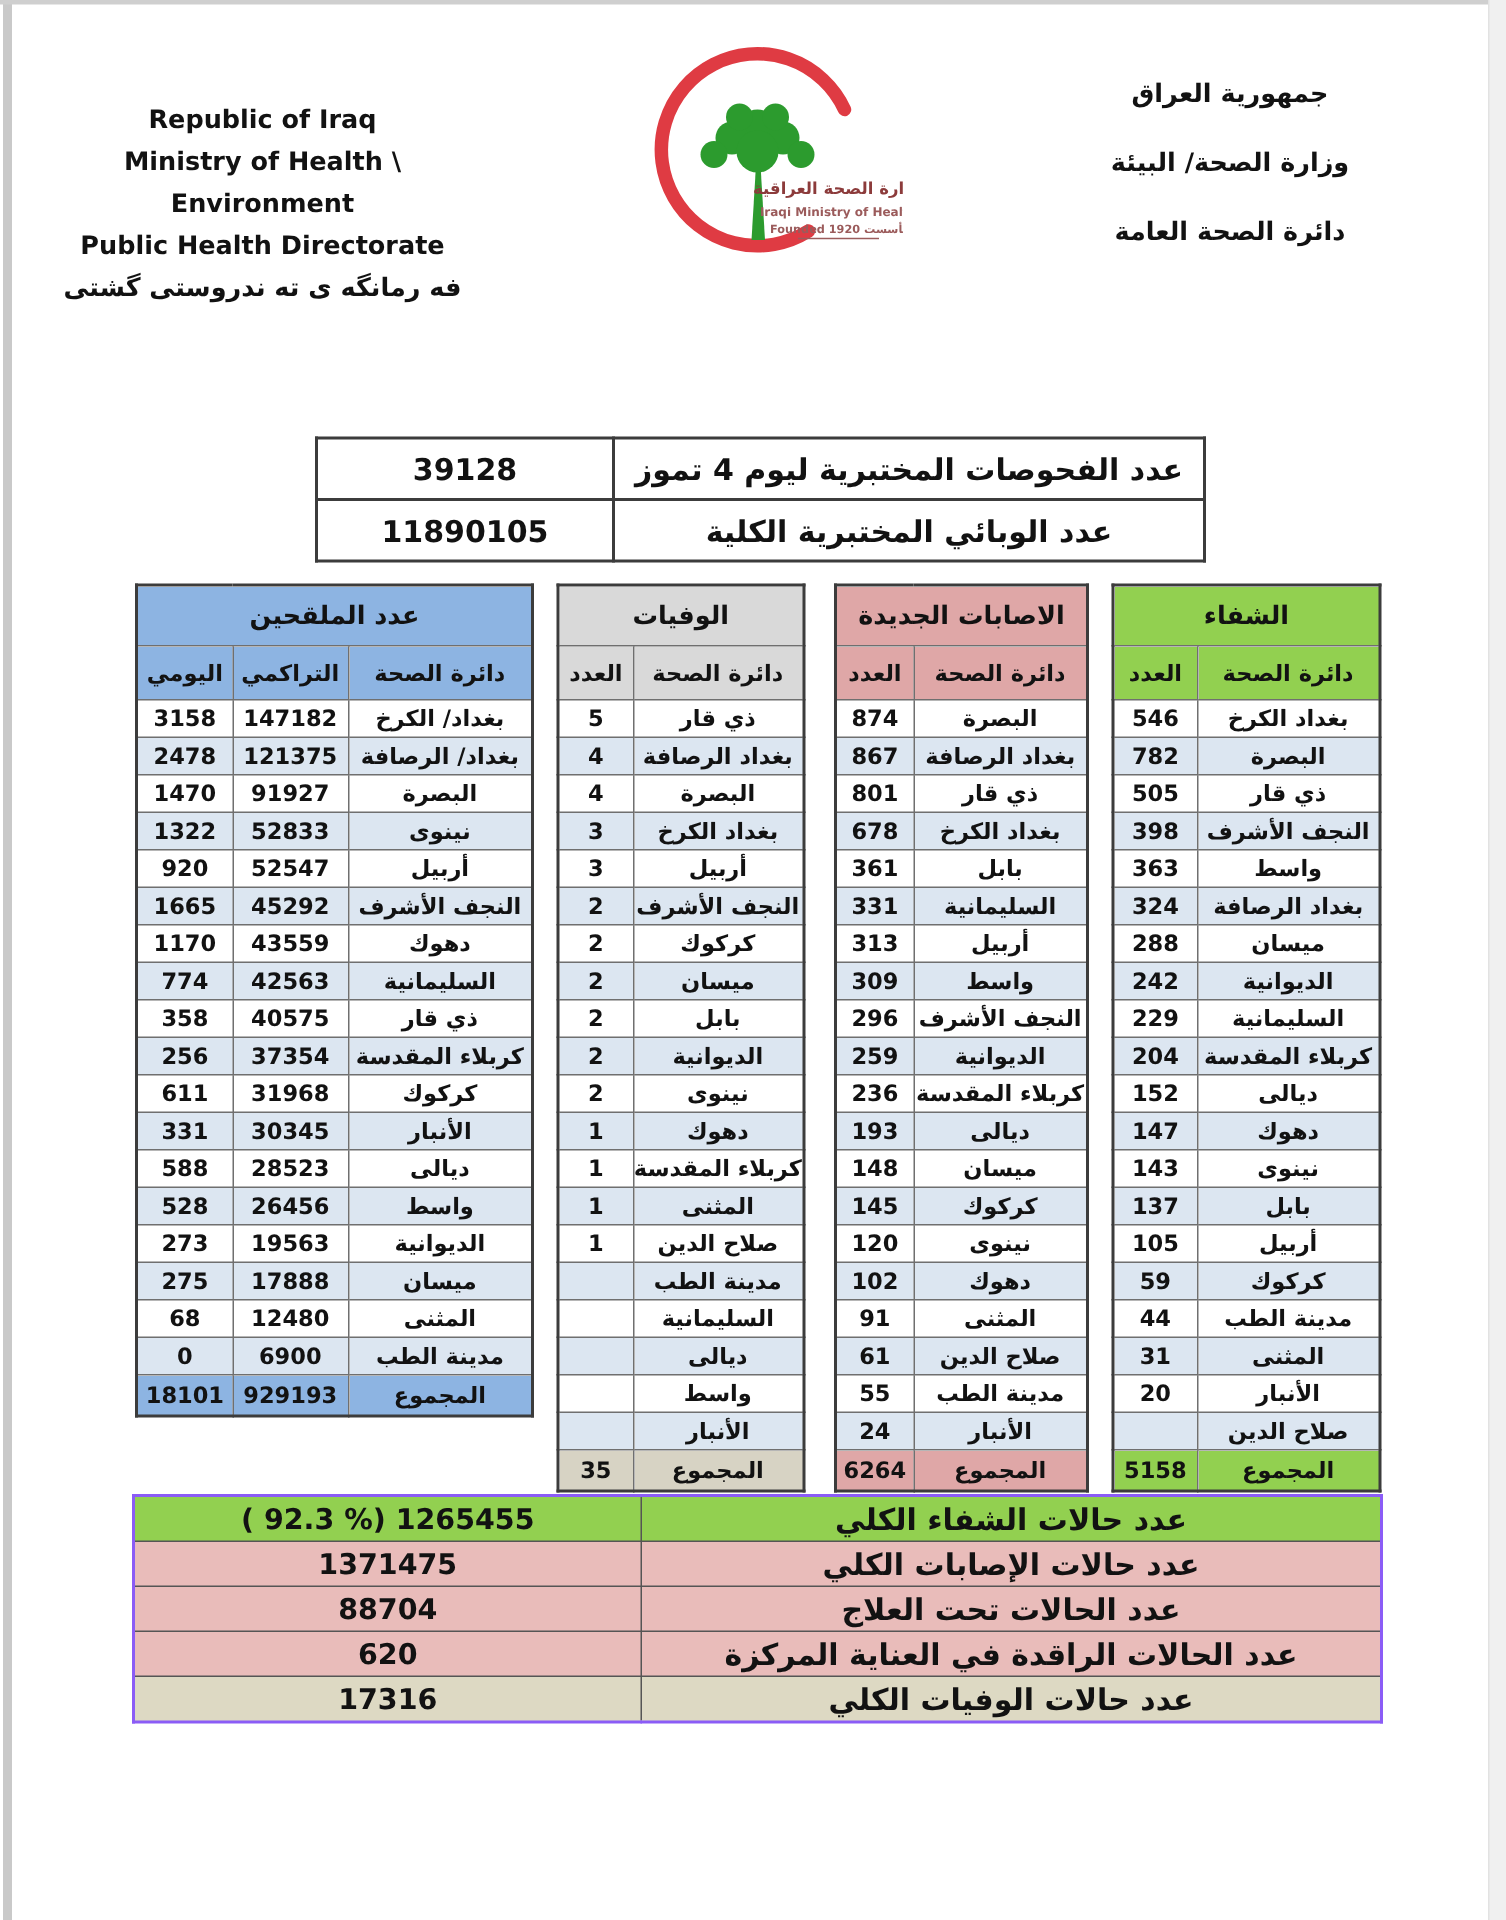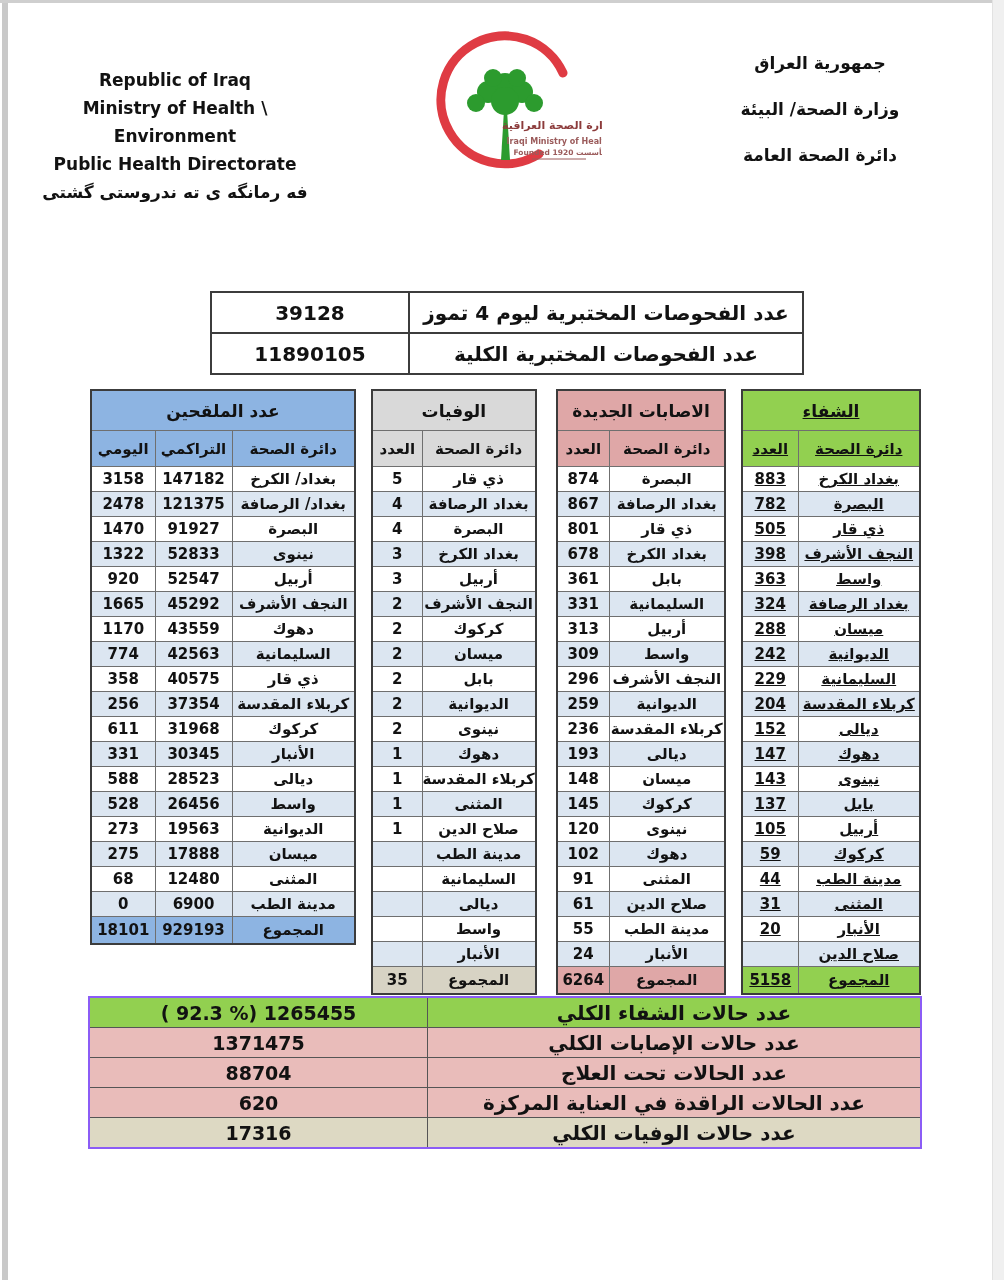--- a/index.html
+++ b/index.html
@@ -38,21 +38,21 @@
   .dt thead th.ttl { height:39px; font-size:17px; border-bottom:1px solid #6f6f6f; }
   .dt thead th.col { height:35px; font-size:15px; }
   .dt tbody td { height:24px; font-size:15px; }
   .dt tfoot td { height:26px; font-size:15px; }
   .dt td.name, .dt th.name { direction:rtl; }
   .dt tbody tr:nth-child(even) { background:var(--c-row_alt,#DCE6F1); }
 
   .t-vaccinated { left:90px; }
   .t-deaths     { left:371px; }
   .t-infections { left:556px; }
-  .t-recovery   { left:741px;text-decoration:underline; }
+  .t-recovery   { left:741px; }
 
   .t-recovery   thead th, .t-recovery   tfoot td { background:var(--c-green,#92D050); }
   .t-infections thead th, .t-infections tfoot td { background:var(--c-pink,#DFA7A7); }
   .t-deaths     thead th { background:var(--c-gray,#D9D9D9); }
   .t-deaths     tfoot td { background:var(--c-gray_total,#D7D3C4); }
   .t-vaccinated thead th, .t-vaccinated tfoot td { background:var(--c-blue,#8DB4E2); }
 
   
   .summary { position:absolute; left:88px; top:996px; border:2px solid #8b5cf6; font-weight:bold; }
   .summary td { border:1.5px solid #555; height:29px; text-align:center; padding:0; }
@@ -107,21 +107,21 @@
 
 
   <table class="tests">
     <tbody>
       <tr>
         <td class="val">39128</td>
         <td class="lbl">عدد الفحوصات المختبرية  ليوم 4 تموز</td>
       </tr>
       <tr>
         <td class="val">11890105</td>
-        <td class="lbl">عدد الفحوصات المختبرية الكلية</td>
+        <td class="lbl">عدد الوبائي المختبرية الكلية</td>
       </tr>
     </tbody>
   </table>
 
   <table class="dt t-vaccinated">
     <colgroup>
         <col style="width:64px">
         <col style="width:77px">
         <col style="width:123px">
       </colgroup>
@@ -453,21 +453,21 @@
       <tr>
         <th class="ttl name" colspan="2">الشفاء</th>
       </tr>
       <tr>
         <th class="col">العدد</th>
         <th class="col name">دائرة الصحة</th>
       </tr>
     </thead>
     <tbody>
         <tr>
-          <td>883</td>
+          <td>546</td>
           <td class="name">بغداد الكرخ</td>
         </tr>
         <tr>
           <td>782</td>
           <td class="name">البصرة</td>
         </tr>
         <tr>
           <td>505</td>
           <td class="name">ذي قار</td>
         </tr>

